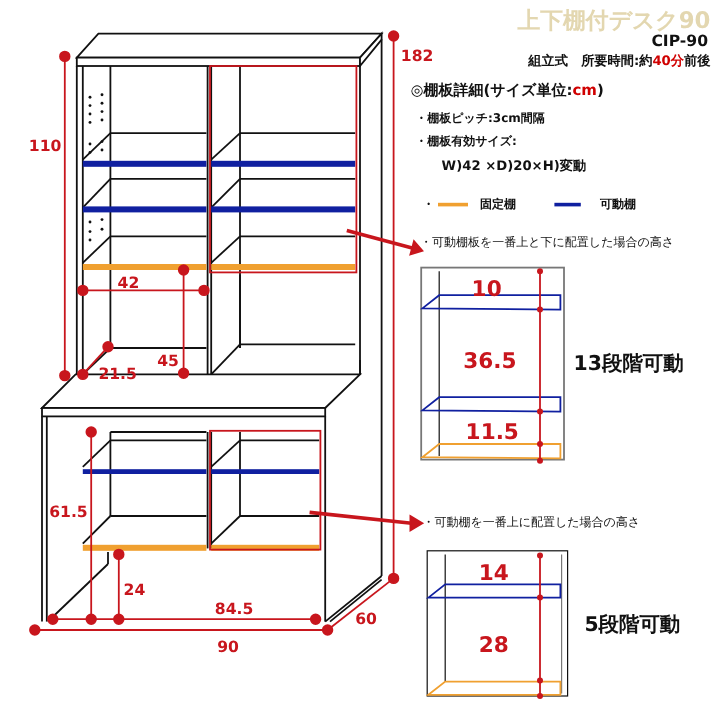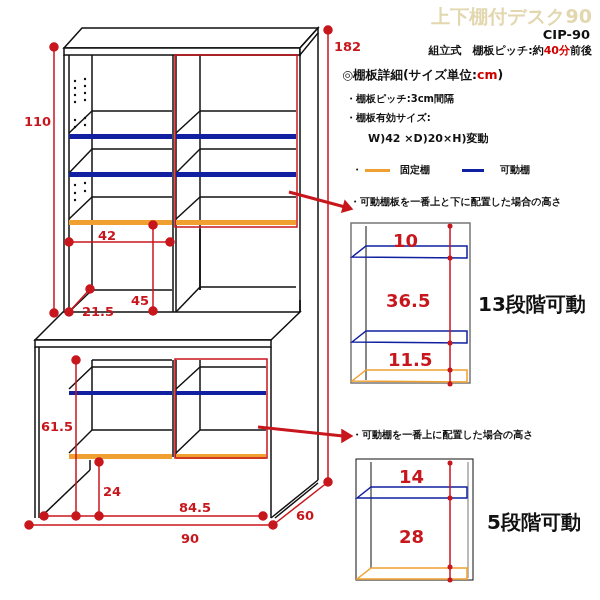--- a/index.html
+++ b/index.html
@@ -10,33 +10,33 @@
            color: #e3d7b0; letter-spacing: 0px; white-space: nowrap; }
   .model { position: absolute; right: 10px; top: 27px; font-size: 13px; font-weight: bold;
            color: #111; white-space: nowrap; text-align: center; }
   .assembly { position: absolute; right: 8px; top: 43px; font-size: 11px; font-weight: bold;
               color: #111; white-space: nowrap; }
   .assembly .hl { color: #d00000; }
   .spec-head { position: absolute; left: 342px; top: 67px; font-size: 12.5px; font-weight: bold; color: #111; white-space: nowrap; }
   .spec-head .hl { color: #d00000; text-align: right; }
   .spec-line { position: absolute; left: 346px; font-size: 10px; font-weight: bold; color: #111; white-space: nowrap; }
   .legend-label { position: absolute; font-size: 10px; font-weight: bold; color: #111; white-space: nowrap; }
-  .note { position: absolute; font-size: 10px; font-weight: bold; color: #111; white-space: nowrap; }
-  .steps { position: absolute; font-size: 20px; font-weight: bold; color: #111; white-space: nowrap; text-align: right; }
+  .note { position: absolute; font-size: 10px; font-weight: normal; color: #111; white-space: nowrap; }
+  .steps { position: absolute; font-size: 17px; font-weight: bold; color: #111; white-space: nowrap; text-align: right; }
   svg text.dim { font-family: "DejaVu Sans", "Liberation Sans", sans-serif; font-weight: bold; fill: #c8161d; }
 </style>
 </head>
 <body>
 
 <div id="stage">
 
   <div class="title">上下棚付デスク90</div>
   <div class="model">CIP-90</div>
   <div class="assembly">
-    <span>組立式　棚板ピッチ:約</span><span class="hl">40分</span><span>前後</span>
+    <span>組立式　所要時間:約</span><span class="hl">40分</span><span>前後</span>
   </div>
 
   <div class="spec-head">
     <span>◎棚板詳細(サイズ単位:</span><span class="hl">cm</span><span>)</span>
   </div>
   <div class="spec-line" style="top:92px;">・棚板ピッチ:3cm間隔</div>
   <div class="spec-line" style="top:111px;">・棚板有効サイズ:</div>
   <div class="spec-line" style="top:131px; left:368px; font-size:11px;">W)42 ×D)20×H)変動</div>
 
   <div class="legend-label" style="left:352px; top:163px;">・</div>

